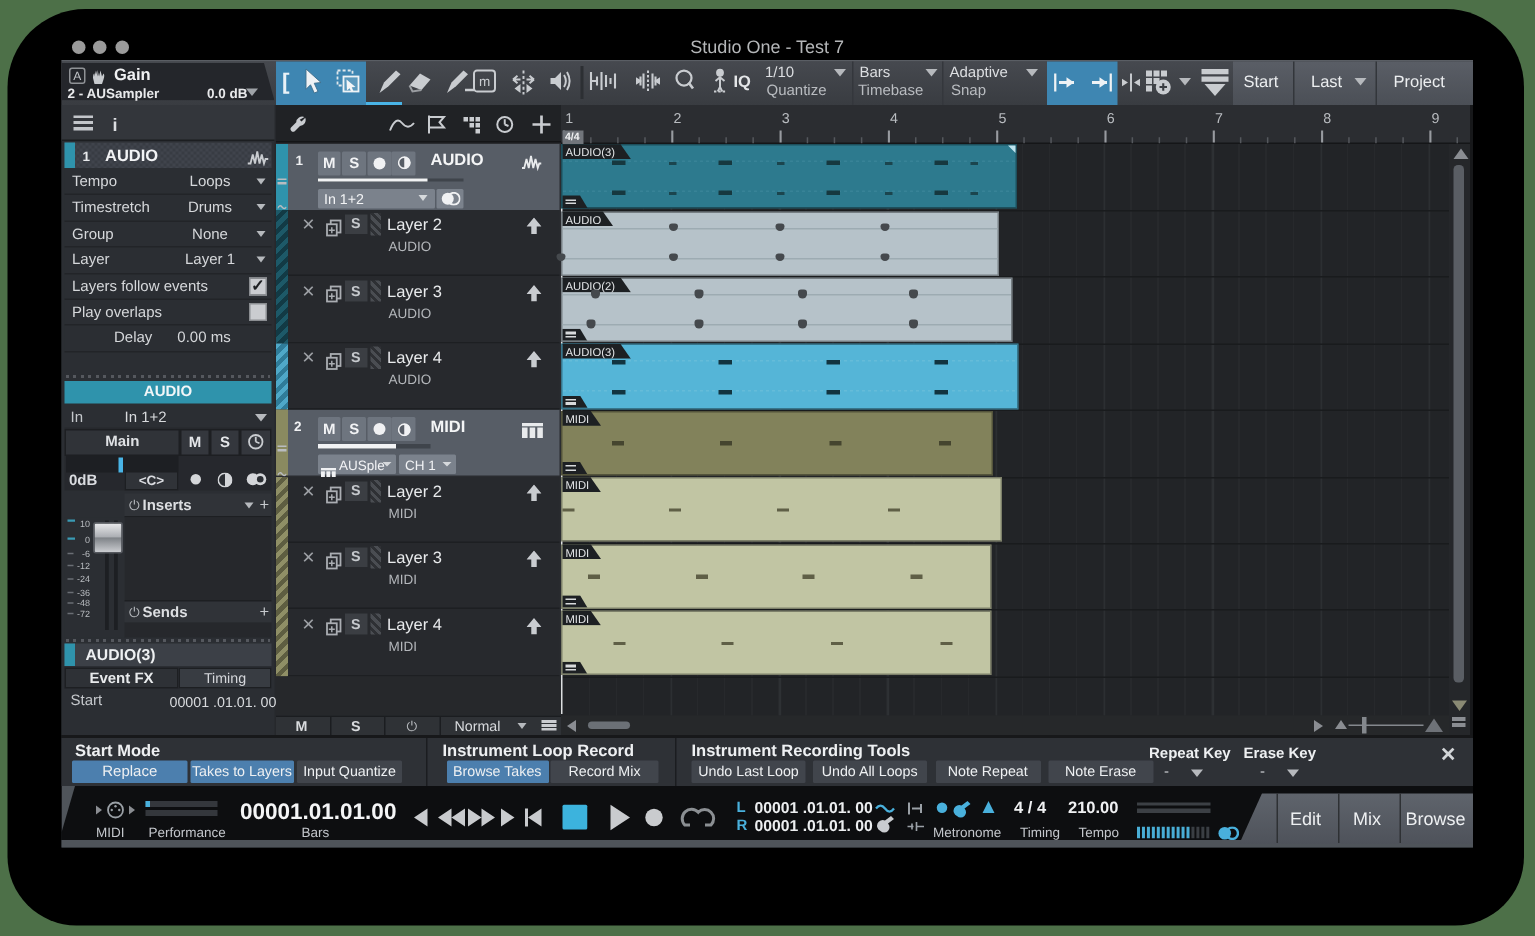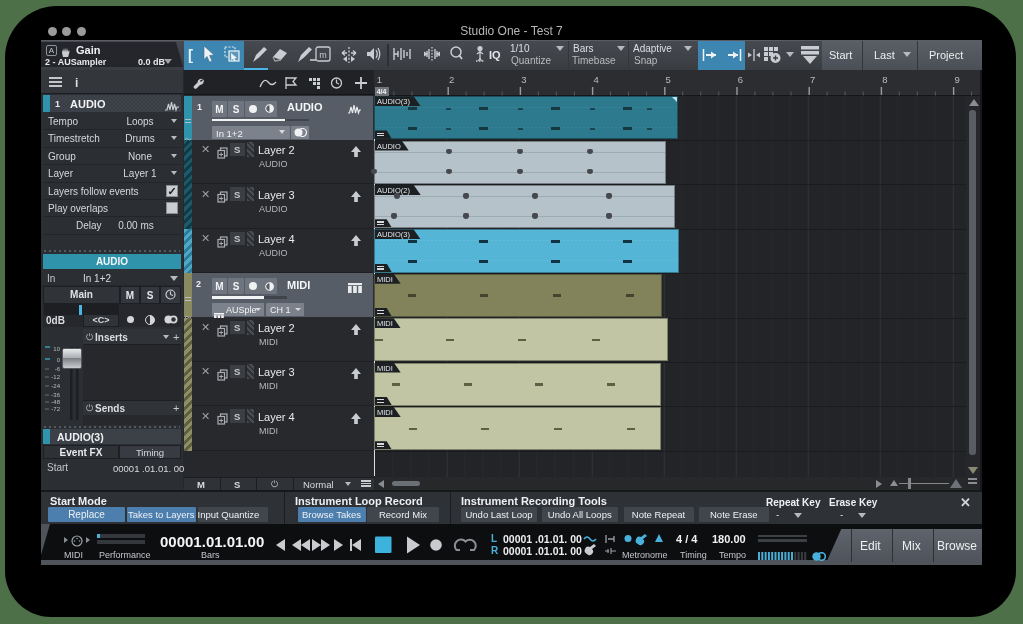--- a/index.html
+++ b/index.html
@@ -710,21 +710,21 @@
 <div class="a" style="left:968px;top:478px;width:9px;height:8px;background:linear-gradient(#8a8d92 0 2.5px,transparent 2.5px 4px,#8a8d92 4px 6.5px,transparent 6.5px 8px);"></div>
 <div class="a" style="left:980px;top:70px;width:2px;height:420px;background:#17181a;"></div>
 <div class="a" style="left:41px;top:490px;width:941px;height:2px;background:#17181a;"></div>
 <div class="a" style="left:41px;top:492px;width:941px;height:32px;background:#2e3136;"></div>
 <div class="a" style="left:50px;top:495px;color:#eef0f2;font-size:11px;font-weight:bold;white-space:nowrap;font-family:'Liberation Sans',sans-serif;">Start Mode</div>
 <div class="a" style="left:48px;top:506.5px;width:77px;height:15px;background:#4c7fae;border-radius:1px;"></div>
 <div class="a" style="left:48px;top:509.0px;color:#eef0f2;font-size:10px;white-space:nowrap;font-family:'Liberation Sans',sans-serif;width:77px;text-align:center;">Replace</div>
 <div class="a" style="left:126.5px;top:506.5px;width:69.5px;height:15px;background:#4c7fae;border-radius:1px;"></div>
 <div class="a" style="left:126.5px;top:509.0px;color:#eef0f2;font-size:9.5px;white-space:nowrap;font-family:'Liberation Sans',sans-serif;width:69.5px;text-align:center;">Takes to Layers</div>
 <div class="a" style="left:197.5px;top:506.5px;width:70.5px;height:15px;background:#41454c;border-radius:1px;"></div>
-<div class="a" style="left:197.5px;top:509.0px;color:#eef0f2;font-size:9.5px;white-space:nowrap;font-family:'Liberation Sans',sans-serif;width:48px;text-align:center;">Input Quantize</div>
+<div class="a" style="left:197.5px;top:509.0px;color:#eef0f2;font-size:9.5px;white-space:nowrap;font-family:'Liberation Sans',sans-serif;width:71px;text-align:center;">Input Quantize</div>
 <div class="a" style="left:283.5px;top:492px;width:1px;height:32px;background:#1b1d20;"></div>
 <div class="a" style="left:295px;top:495px;color:#eef0f2;font-size:11px;font-weight:bold;white-space:nowrap;font-family:'Liberation Sans',sans-serif;">Instrument Loop Record</div>
 <div class="a" style="left:297.5px;top:506.5px;width:68px;height:15px;background:#4c7fae;border-radius:1px;"></div>
 <div class="a" style="left:297.5px;top:509.0px;color:#eef0f2;font-size:9.5px;white-space:nowrap;font-family:'Liberation Sans',sans-serif;width:68px;text-align:center;">Browse Takes</div>
 <div class="a" style="left:367px;top:506.5px;width:72px;height:15px;background:#41454c;border-radius:1px;"></div>
 <div class="a" style="left:367px;top:509.0px;color:#eef0f2;font-size:9.5px;white-space:nowrap;font-family:'Liberation Sans',sans-serif;width:72px;text-align:center;">Record Mix</div>
 <div class="a" style="left:450px;top:492px;width:1px;height:32px;background:#1b1d20;"></div>
 <div class="a" style="left:461px;top:495px;color:#eef0f2;font-size:11px;font-weight:bold;white-space:nowrap;font-family:'Liberation Sans',sans-serif;">Instrument Recording Tools</div>
 <div class="a" style="left:461px;top:506.5px;width:76px;height:15px;background:#41454c;border-radius:1px;"></div>
 <div class="a" style="left:461px;top:509.0px;color:#eef0f2;font-size:9.5px;white-space:nowrap;font-family:'Liberation Sans',sans-serif;width:76px;text-align:center;">Undo Last Loop</div>
@@ -782,21 +782,21 @@
         <path d="M23 2 L23 10 M25 6 L31 6 M31 3 L31 9"></path>
         <path d="M22 18 L26 18 M28 15 L28 21 M28 18 L33 18 M25 16 L25 20" stroke-width="1.1"></path>
       </g>
 <circle cx="45" cy="5.5" r="3.5" fill="#49b0dc"></circle>
 <path d="M58 9 A3.5 3.5 0 0 0 63 4 L67 1 L65 -1 L61 2 A3.5 3.5 0 0 0 58 9 Z" fill="#49b0dc" transform="translate(-3,2)"></path>
 <path d="M72 9 L76 1 L80 9 Z M76 4 L79.5 9 L72.5 9 Z" fill="#49b0dc"></path>
 </svg></div>
 <div class="a" style="left:622px;top:550px;color:#c3c6cb;font-size:9px;white-space:nowrap;font-family:'Liberation Sans',sans-serif;">Metronome</div>
 <div class="a" style="left:676px;top:532.5px;color:#f0f1f3;font-size:11px;font-weight:bold;white-space:nowrap;font-family:'Liberation Sans',sans-serif;">4 / 4</div>
 <div class="a" style="left:680px;top:550px;color:#c3c6cb;font-size:9px;white-space:nowrap;font-family:'Liberation Sans',sans-serif;">Timing</div>
-<div class="a" style="left:712px;top:532.5px;color:#f0f1f3;font-size:11px;font-weight:bold;white-space:nowrap;font-family:'Liberation Sans',sans-serif;">180.00</div>
+<div class="a" style="left:712px;top:532.5px;color:#f0f1f3;font-size:11px;font-weight:bold;white-space:nowrap;font-family:'Liberation Sans',sans-serif;">210.00</div>
 <div class="a" style="left:719px;top:550px;color:#c3c6cb;font-size:9px;white-space:nowrap;font-family:'Liberation Sans',sans-serif;">Tempo</div>
 <div class="a" style="left:758px;top:534.5px;width:49px;height:2.5px;background:#3c4045;"></div>
 <div class="a" style="left:758px;top:539px;width:49px;height:2.5px;background:#3c4045;"></div>
 <div class="a" style="left:758px;top:546px;width:50px;height:8px;"><svg width="50" height="8">
       <rect x="0.0" y="0" width="2" height="8" fill="#49aed6"></rect>
       <rect x="3.3" y="0" width="2" height="8" fill="#49aed6"></rect>
       <rect x="6.6" y="0" width="2" height="8" fill="#49aed6"></rect>
       <rect x="9.899999999999999" y="0" width="2" height="8" fill="#49aed6"></rect>
       <rect x="13.2" y="0" width="2" height="8" fill="#49aed6"></rect>
       <rect x="16.5" y="0" width="2" height="8" fill="#49aed6"></rect>

